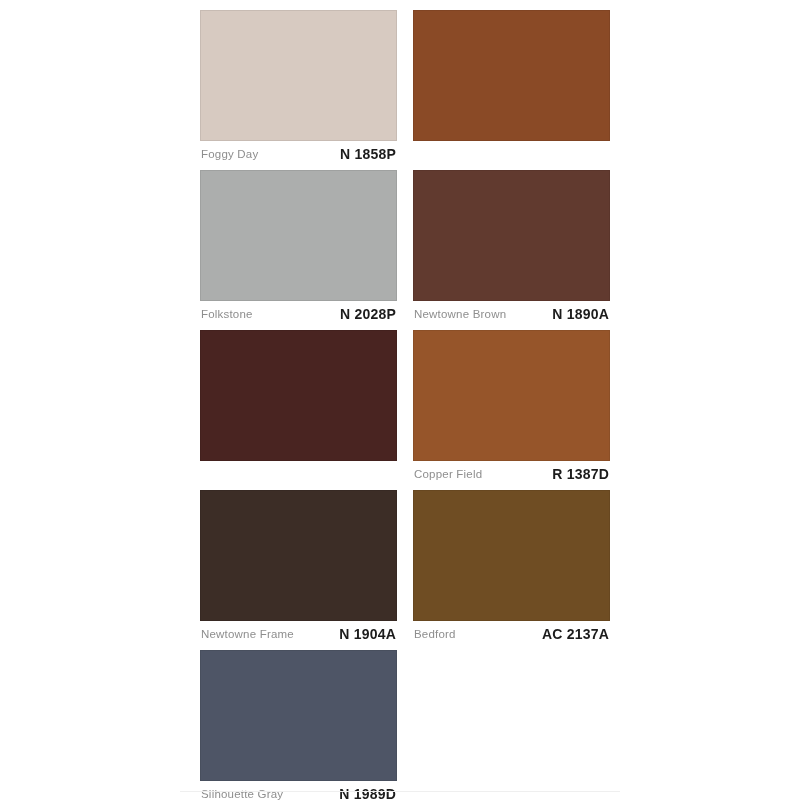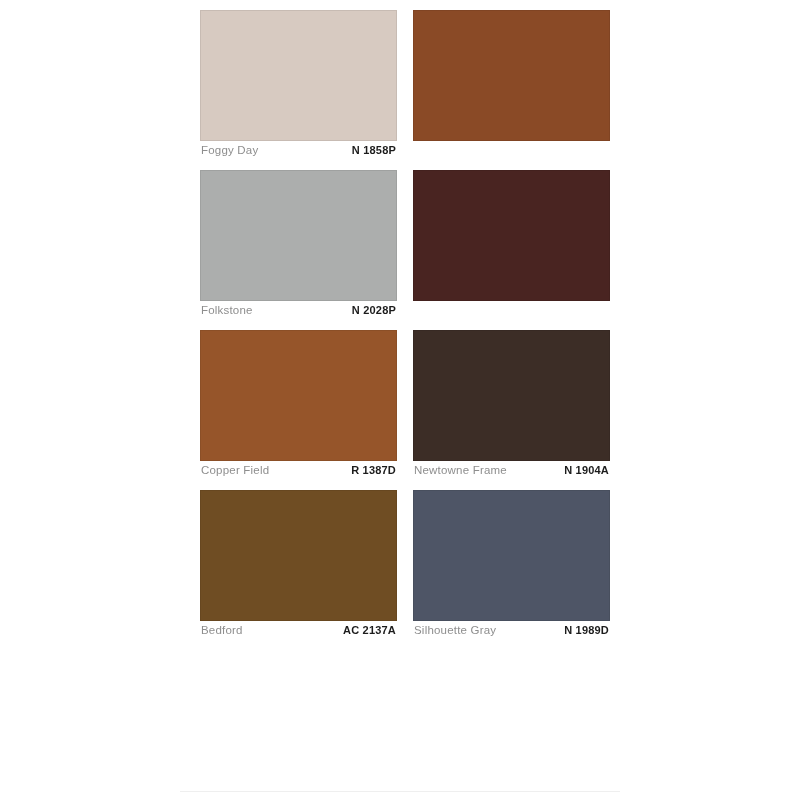--- a/index.html
+++ b/index.html
@@ -53,41 +53,41 @@
 
   .swatch-caption {
     position: absolute;
     left: 0;
     top: 132px;
     width: 197px;
     height: 16px;
     display: flex;
     align-items: center;
     justify-content: space-between;
-    padding: 4px 1px;
+    padding: 12px 1px;
   }
 
   .swatch-name {
     font-size: 11.5px;
     line-height: 14px;
     color: #8e8e8e;
     letter-spacing: 0.2px;
     white-space: nowrap;
     font-weight: 400;
   }
 
   .caption-right {
     display: flex;
     align-items: center;
     gap: 4px;
     white-space: nowrap;
   }
 
   .swatch-code {
-    font-size: 11px;
+    font-size: 14px;
     line-height: 14px;
     color: #1c1c1c;
     font-weight: 700;
     letter-spacing: 0.2px;
     white-space: nowrap;
   }
 
   .popular-badge {
     width: 13px;
     height: 13px;
@@ -133,20 +133,29 @@
       <div class="swatch-card">
         <div class="swatch-chip" style="background: rgb(172, 174, 173);"></div>
         <div class="swatch-caption">
           <span class="swatch-name">Folkstone</span>
           <span class="caption-right">
             <span class="swatch-code">N 2028P</span>
           </span>
         </div>
       </div>
       <div class="swatch-card">
+        <div class="swatch-chip" style="background: rgb(97, 58, 47);"></div>
+        <div class="swatch-caption">
+          <span class="swatch-name">Newtowne Brown</span>
+          <span class="caption-right">
+            <span class="swatch-code">N 1890A</span>
+          </span>
+        </div>
+      </div>
+      <div class="swatch-card">
         <div class="swatch-chip" style="background: rgb(73, 36, 33);"></div>
       </div>
       <div class="swatch-card">
         <div class="swatch-chip" style="background: rgb(150, 85, 42);"></div>
         <div class="swatch-caption">
           <span class="swatch-name">Copper Field</span>
           <span class="caption-right">
             <span class="swatch-code">R 1387D</span>
           </span>
         </div>

